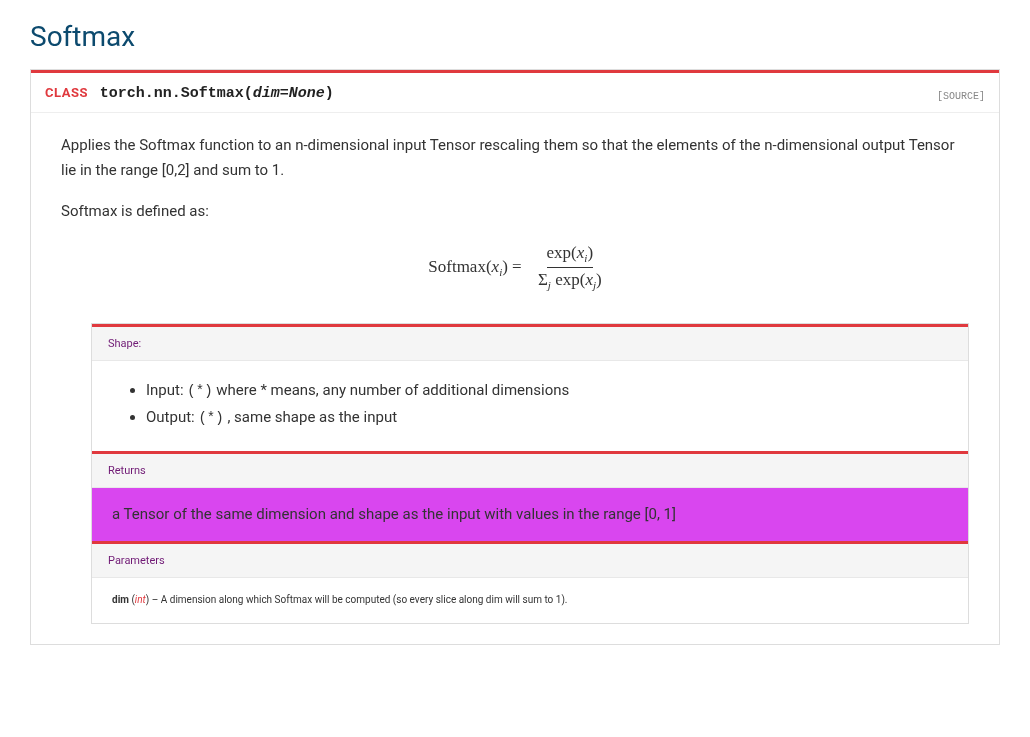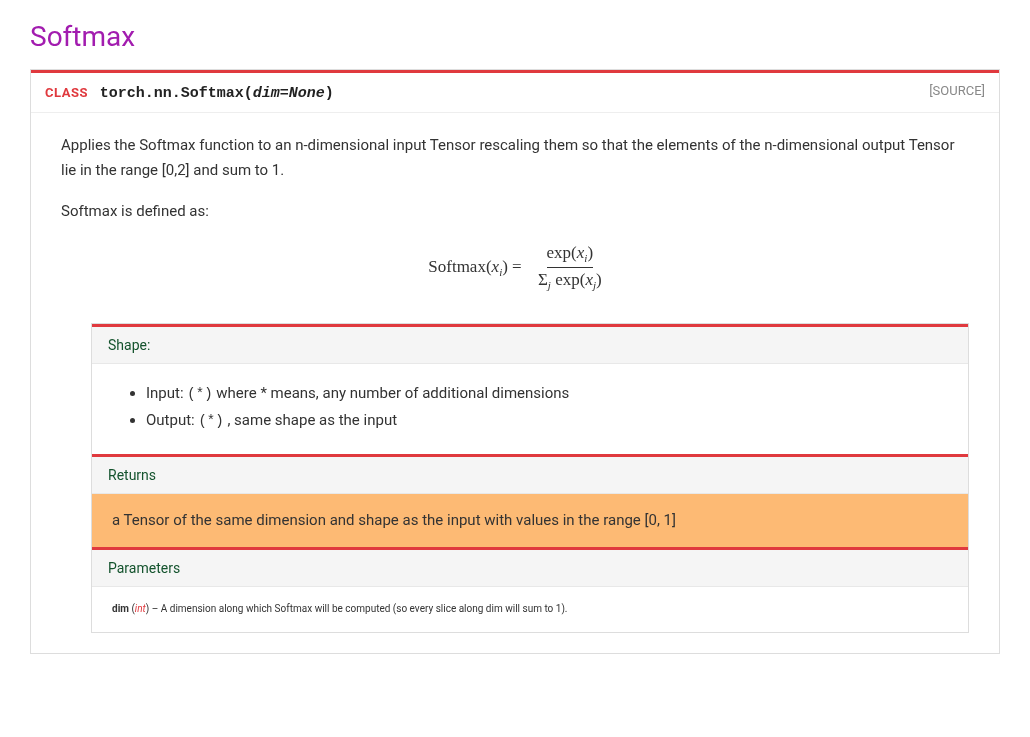--- a/index.html
+++ b/index.html
@@ -6,31 +6,31 @@
     body {
       font-family: -apple-system, BlinkMacSystemFont, "Segoe UI", Roboto, "Helvetica Neue", Arial, sans-serif;
       font-size: 15px;
       color: #333;
       background: #fff;
       padding: 20px 30px;
     }
     h1.page-title {
       font-size: 28px;
       font-weight: 400;
-      color: #a21caf;
+      color: #0c4a6e;
       margin-bottom: 16px;
     }
     .class-container {
       border: 1px solid #ddd;
       margin-bottom: 20px;
     }
     .class-header {
       display: flex;
       justify-content: space-between;
-      align-items: flex-start;
+      align-items: flex-end;
       padding: 10px 14px;
       background: #fff;
       border-top: 3px solid #e0393e;
     }
     .class-badge {
       color: #e0393e;
       font-size: 13px;
       font-weight: 700;
       letter-spacing: 0.5px;
       margin-right: 8px;
@@ -40,23 +40,24 @@
       font-size: 15px;
       font-weight: 600;
       color: #222;
     }
     .class-signature em {
       font-style: italic;
       color: #222;
     }
     .source-link {
       color: #888;
-      font-size: 13px;
+      font-size: 10px;
       text-decoration: none;
       cursor: pointer;
+      font-family: Liberation Mono, monospace;
     }
     .class-body {
       padding: 20px 30px;
       border-top: 1px solid #eee;
     }
     .description {
       margin-bottom: 16px;
       line-height: 1.65;
       font-size: 15px;
     }
@@ -78,23 +79,23 @@
       border-bottom: 1.5px solid #333;
       padding-bottom: 2px;
       margin-bottom: 2px;
     }
     .formula-den {
       text-align: left;
     }
     .section-header {
       background: #f5f5f5;
       padding: 10px 16px;
-      font-size: 14px;
+      font-size: 11px;
       font-weight: 400;
-      color: #14532d;
+      color: #701a75;
       border-bottom: 1px solid #e8e8e8;
     }
     .section-body {
       padding: 16px 30px 20px 30px;
       background: #fff;
     }
     .bullet-list {
       list-style: disc;
       padding-left: 24px;
       line-height: 1.8;
@@ -115,21 +116,21 @@
     .section-item {
       border-top: 3px solid #e0393e;
     }
     .section-item + .section-item {
       border-top: 3px solid #e0393e;
     }
     .returns-body {
       padding: 14px 20px;
       font-size: 15px;
       line-height: 1.65;
-      background: #fdba74;
+      background: #d946ef;
     }
     .parameters-body {
       padding: 14px 20px;
       font-size: 10px;
       line-height: 1.65;
       background: #fff;
     }
     .param-name {
       font-weight: 700;
     }

